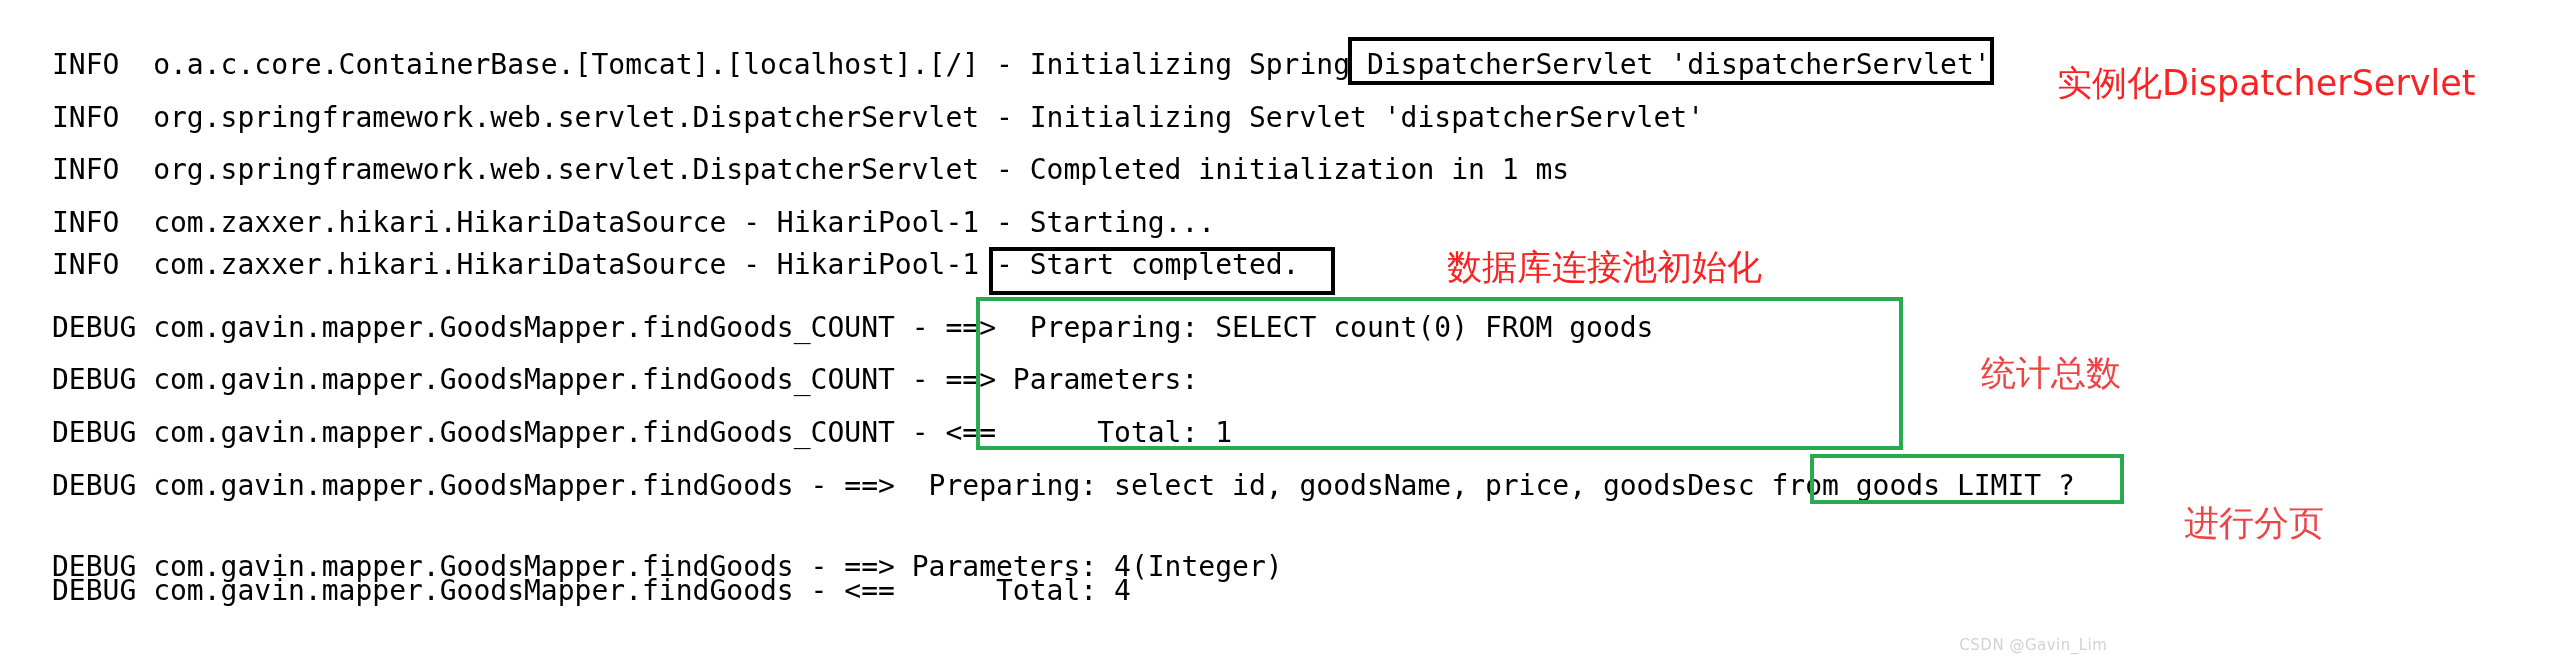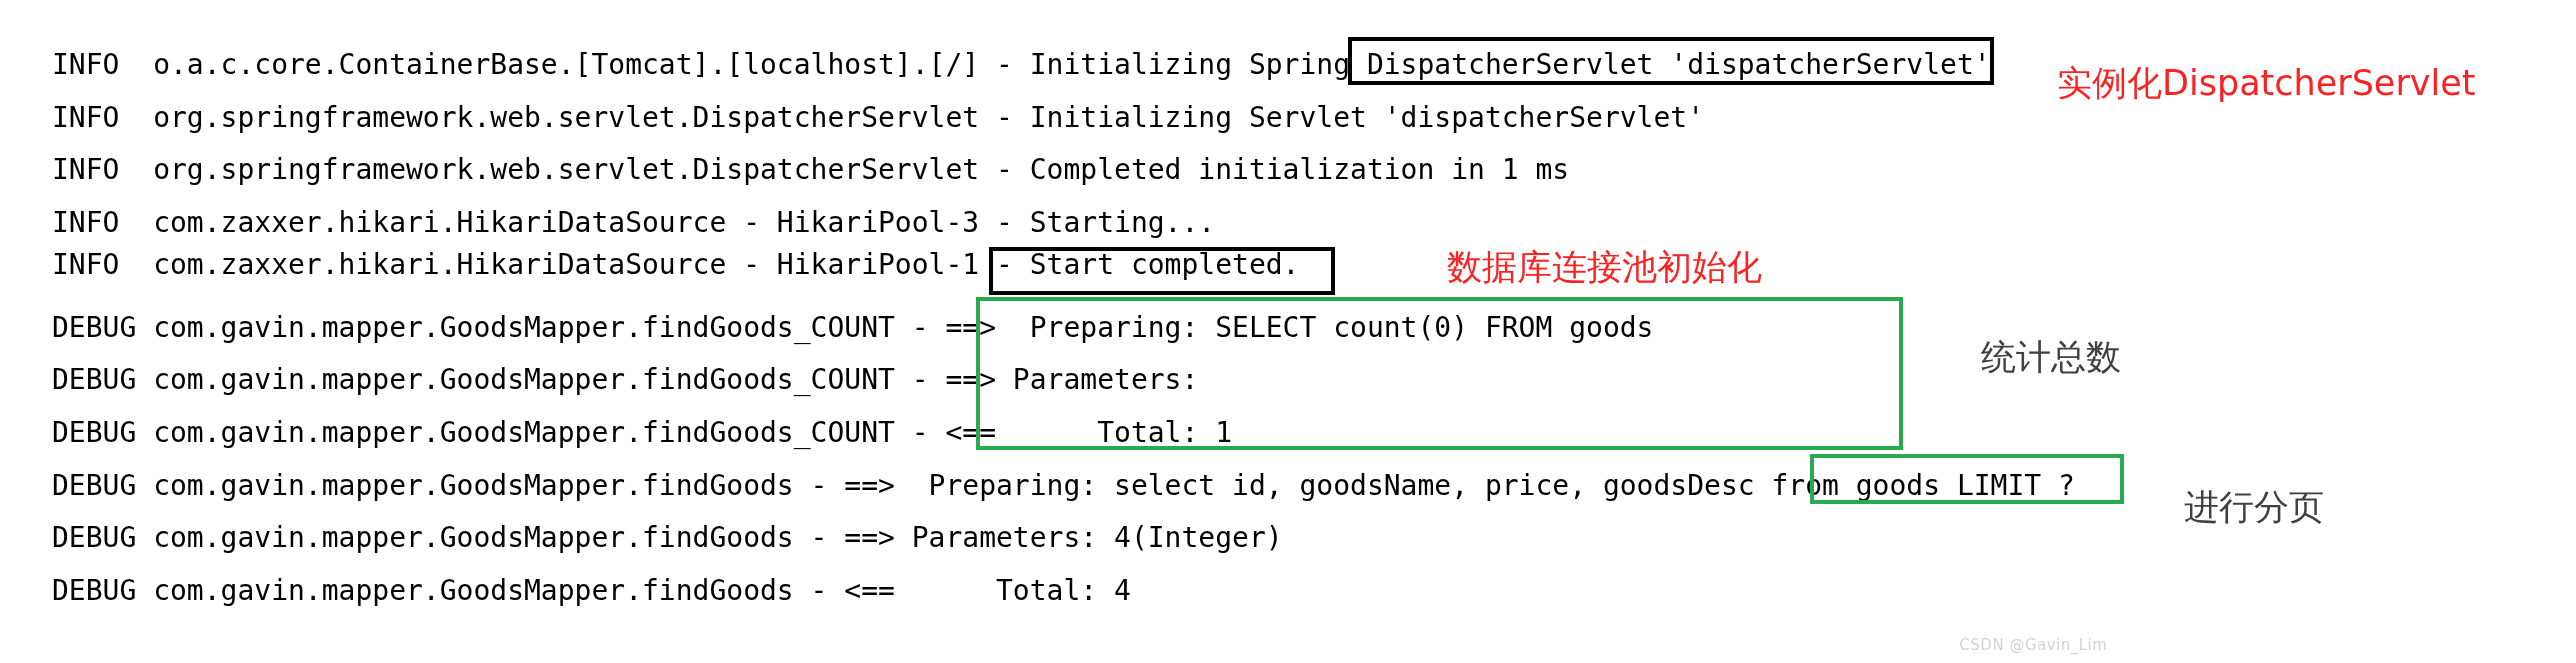--- a/index.html
+++ b/index.html
@@ -38,21 +38,21 @@
   
   .row0  { top: 48px; }
   .row1  { top: 101px; }
   .row2  { top: 153px; }
   .row3  { top: 206px; }
   .row4  { top: 248px; }
   .row5  { top: 311px; }
   .row6  { top: 363px; }
   .row7  { top: 416px; }
   .row8  { top: 469px; }
-  .row9  { top: 521px; }
+  .row9  { top: 550px; }
   .row10 { top: 574px; }
 
   
   .hl-box {
     position: absolute;
     box-sizing: border-box;
     background: transparent;
     pointer-events: none;
   }
   .hl-black {
@@ -90,21 +90,21 @@
   
   .annotation {
     position: absolute;
     white-space: nowrap;
     font-family: "DejaVu Sans", "Liberation Sans", sans-serif;
     font-size: 35px;
     line-height: 37px;
     font-weight: 400;
   }
   .ann-red   { color: #fa2222; }
-  .ann-green { color: #404040; }
+  .ann-green { color: #ef4444; margin-top: 16px; }
 
   #ann-dispatcher      { left: 2049px; top: 65px; font-size: 35px; margin-left: 8px; }
   #ann-datasource      { left: 1447px; top: 249px; font-size: 35px; }
   #ann-count           { left: 1981px; top: 339px; font-size: 35px; }
   #ann-paging          { left: 2184px; top: 489px; font-size: 35px; }
 
   
   #watermark {
     position: absolute;
     right: 16.6px;
@@ -117,21 +117,21 @@
   }
 </style>
 </head>
 <body>
 
 <div id="console">
 
   <div class="log-line row0">INFO  o.a.c.core.ContainerBase.[Tomcat].[localhost].[/] - Initializing Spring DispatcherServlet 'dispatcherServlet'</div>
   <div class="log-line row1">INFO  org.springframework.web.servlet.DispatcherServlet - Initializing Servlet 'dispatcherServlet'</div>
   <div class="log-line row2">INFO  org.springframework.web.servlet.DispatcherServlet - Completed initialization in 1 ms</div>
-  <div class="log-line row3">INFO  com.zaxxer.hikari.HikariDataSource - HikariPool-3 - Starting...</div>
+  <div class="log-line row3">INFO  com.zaxxer.hikari.HikariDataSource - HikariPool-1 - Starting...</div>
   <div class="log-line row4">INFO  com.zaxxer.hikari.HikariDataSource - HikariPool-1 - Start completed.</div>
   <div class="log-line row5">DEBUG com.gavin.mapper.GoodsMapper.findGoods_COUNT - ==&gt;  Preparing: SELECT count(0) FROM goods</div>
   <div class="log-line row6">DEBUG com.gavin.mapper.GoodsMapper.findGoods_COUNT - ==&gt; Parameters:</div>
   <div class="log-line row7">DEBUG com.gavin.mapper.GoodsMapper.findGoods_COUNT - &lt;==      Total: 1</div>
   <div class="log-line row8">DEBUG com.gavin.mapper.GoodsMapper.findGoods - ==&gt;  Preparing: select id, goodsName, price, goodsDesc from goods LIMIT ?</div>
   <div class="log-line row9">DEBUG com.gavin.mapper.GoodsMapper.findGoods - ==&gt; Parameters: 4(Integer)</div>
   <div class="log-line row10">DEBUG com.gavin.mapper.GoodsMapper.findGoods - &lt;==      Total: 4</div>
 
   <div class="hl-box hl-black" id="box-dispatcher"></div>
   <div class="hl-box hl-black" id="box-startcompleted"></div>

